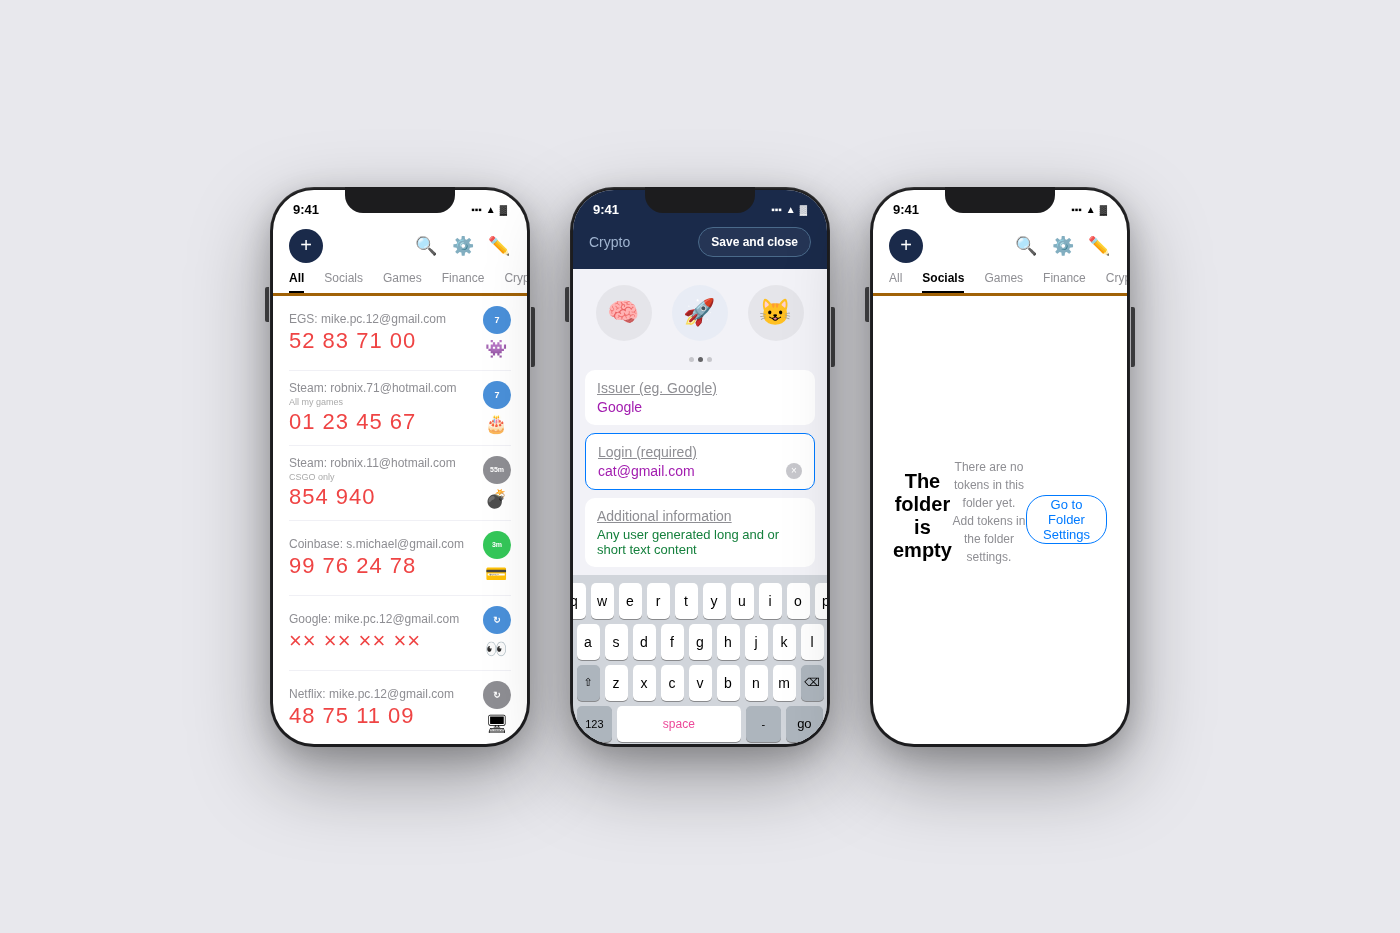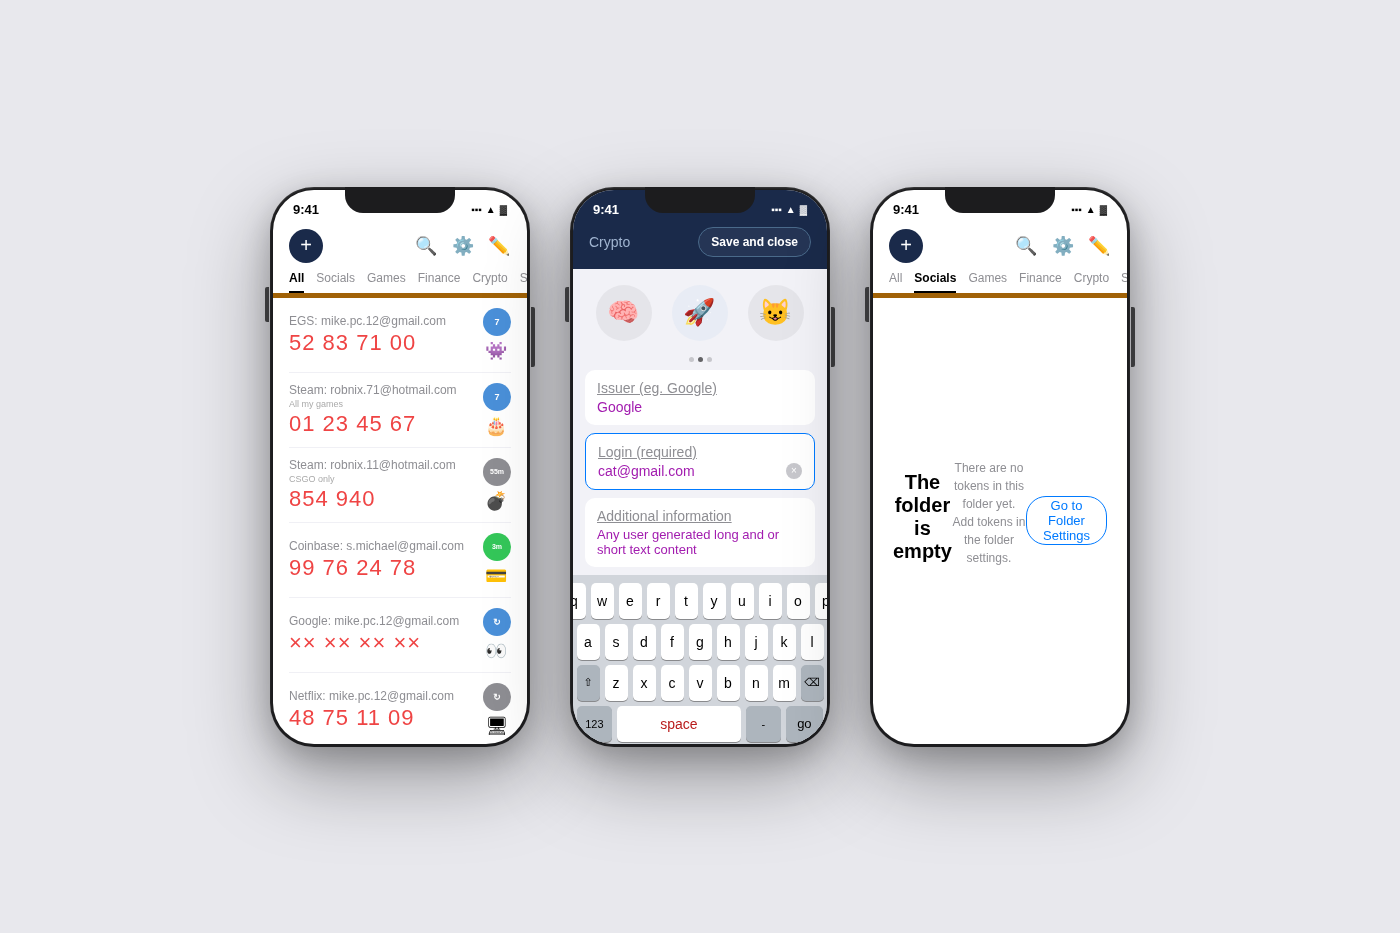--- a/index.html
+++ b/index.html
@@ -113,22 +113,22 @@
       color: #fff;
       font-size: 20px;
       font-weight: 300;
     }
     .header-icons { display: flex; gap: 14px; align-items: center; }
     .header-icon { font-size: 18px; color: #1a2a4a; }
 
     .tabs-bar {
       display: flex;
       padding: 0 16px;
-      gap: 12px;
-      border-bottom: 5px solid #a16207;
+      gap: 20px;
+      border-bottom: 3px solid #a16207;
       overflow: hidden;
     }
     .tab {
       font-size: 12px;
       color: #8e8e93;
       padding-bottom: 6px;
       white-space: nowrap;
       font-weight: 500;
     }
     .tab.active {
@@ -269,21 +269,21 @@
       background: #c7c7cc;
       border-radius: 50%;
       display: flex;
       align-items: center;
       justify-content: center;
       color: #fff;
       font-size: 10px;
     }
     .form-placeholder {
       font-size: 13px;
-      color: #a21caf;
+      color: #15803d;
     }
 
     
     .keyboard {
       background: #d1d5db;
       padding: 8px 4px 4px;
       flex-shrink: 0;
     }
     .kb-row {
       display: flex;
@@ -309,22 +309,22 @@
       background: #adb5bd;
       color: #000;
       font-size: 11px;
       flex: 1.4;
       max-width: 36px;
     }
     .kb-key.space {
       background: #fff;
       flex: 5;
       max-width: 140px;
-      font-size: 14px;
-      color: #b91c1c;
+      font-size: 12px;
+      color: #ec4899;
     }
     .kb-key.go {
       background: #adb5bd;
       font-size: 13px;
       flex: 1.5;
       max-width: 38px;
     }
     .kb-bottom {
       display: flex;
       justify-content: space-between;

